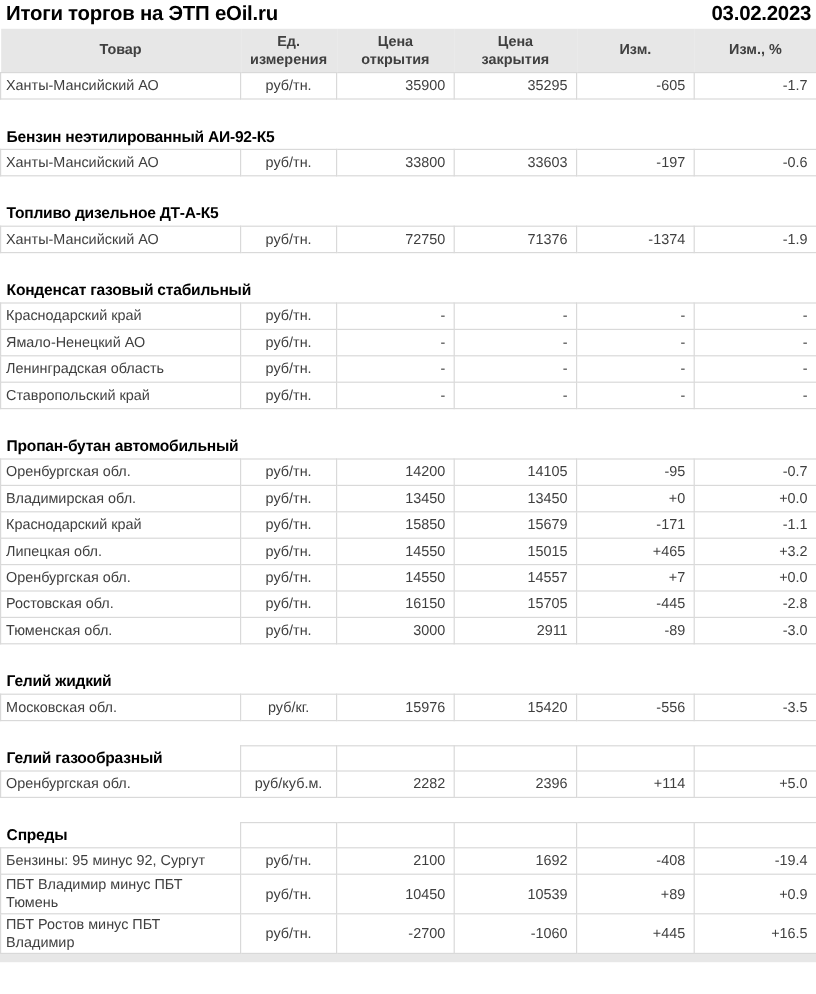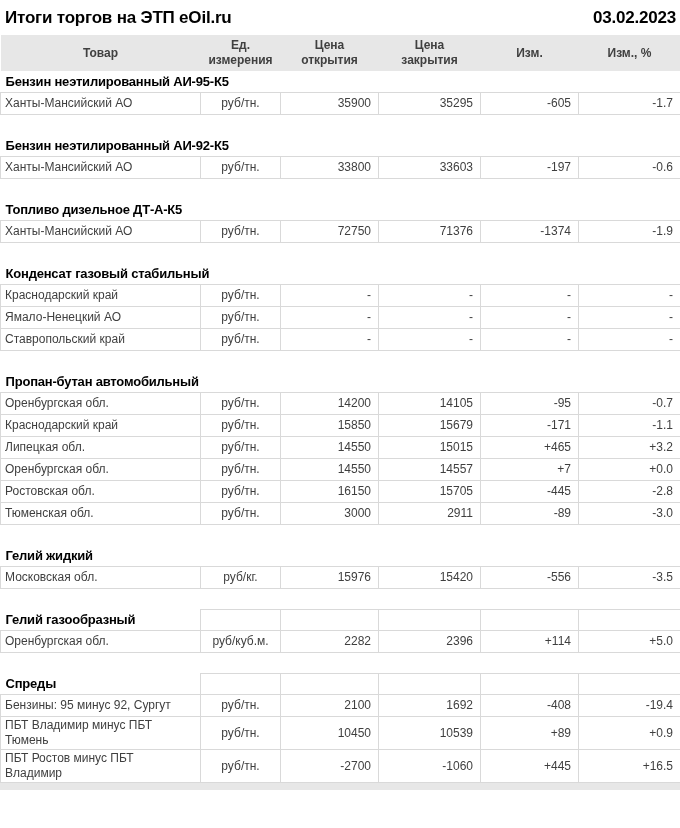--- a/index.html
+++ b/index.html
@@ -8,21 +8,21 @@
     --header-bg:#e7e7e7;
     --border:#d9d9d9;
     --down:#c00000;
     --up:#008000;
   }
   html,body{margin:0;padding:0;background:#ffffff;}
   body{width:680px;font-family:"Liberation Sans",sans-serif;color:var(--text);}
   .page{width:680px;}
   .titlebar{
     display:flex;justify-content:space-between;align-items:center;
-    height:35px;padding:0 4px 0 5px;box-sizing:border-box;
+    height:24px;padding:0 4px 0 5px;box-sizing:border-box;
   }
   .titlebar .t{font-size:17px;font-weight:bold;color:var(--title);letter-spacing:-0.2px;}
   table{border-collapse:collapse;table-layout:fixed;width:680px;}
   th,td{box-sizing:border-box;overflow:visible;}
   thead th{
     background:var(--header-bg);height:36px;font-size:12px;font-weight:bold;
     color:#404040;text-align:center;vertical-align:middle;line-height:1.25;
     padding:0 2px;white-space:pre-line;
   }
   tr.section-row td{height:21px;border:none;vertical-align:middle;}
@@ -71,23 +71,20 @@
 измерения</th>
         <th>Цена
 открытия</th>
         <th>Цена
 закрытия</th>
         <th>Изм.</th>
         <th>Изм., %</th>
       </tr>
     </thead>
     <tbody id="table-body">
-        <tr class="section-row">
-    <td class="section-title" colspan="6">Бензин неэтилированный АИ-95-К5</td>
-  </tr>
         <tr class="data-row">
     <td class="product">Ханты-Мансийский АО</td>
     <td class="unit">руб/тн.</td>
     <td class="num">35900</td>
     <td class="num">35295</td>
     <td class="num chg neg">-605</td>
     <td class="num chg neg">-1.7</td>
   </tr>
         <tr class="spacer-row">
     <td colspan="6"></td>
@@ -133,40 +130,56 @@
   </tr>
         <tr class="data-row">
     <td class="product">Ямало-Ненецкий АО</td>
     <td class="unit">руб/тн.</td>
     <td class="num">-</td>
     <td class="num">-</td>
     <td class="num chg pos">-</td>
     <td class="num chg pos">-</td>
   </tr>
         <tr class="data-row">
+    <td class="product">Ленинградская область</td>
+    <td class="unit">руб/тн.</td>
+    <td class="num">-</td>
+    <td class="num">-</td>
+    <td class="num chg pos">-</td>
+    <td class="num chg pos">-</td>
+  </tr>
+        <tr class="data-row">
     <td class="product">Ставропольский край</td>
     <td class="unit">руб/тн.</td>
     <td class="num">-</td>
     <td class="num">-</td>
     <td class="num chg pos">-</td>
     <td class="num chg pos">-</td>
   </tr>
         <tr class="spacer-row">
     <td colspan="6"></td>
   </tr>
         <tr class="section-row">
     <td class="section-title" colspan="6">Пропан-бутан автомобильный</td>
   </tr>
         <tr class="data-row">
     <td class="product">Оренбургская обл.</td>
     <td class="unit">руб/тн.</td>
     <td class="num">14200</td>
     <td class="num">14105</td>
     <td class="num chg neg">-95</td>
     <td class="num chg neg">-0.7</td>
+  </tr>
+        <tr class="data-row">
+    <td class="product">Владимирская обл.</td>
+    <td class="unit">руб/тн.</td>
+    <td class="num">13450</td>
+    <td class="num">13450</td>
+    <td class="num chg flat">+0</td>
+    <td class="num chg flat">+0.0</td>
   </tr>
         <tr class="data-row">
     <td class="product">Краснодарский край</td>
     <td class="unit">руб/тн.</td>
     <td class="num">15850</td>
     <td class="num">15679</td>
     <td class="num chg neg">-171</td>
     <td class="num chg neg">-1.1</td>
   </tr>
         <tr class="data-row">

